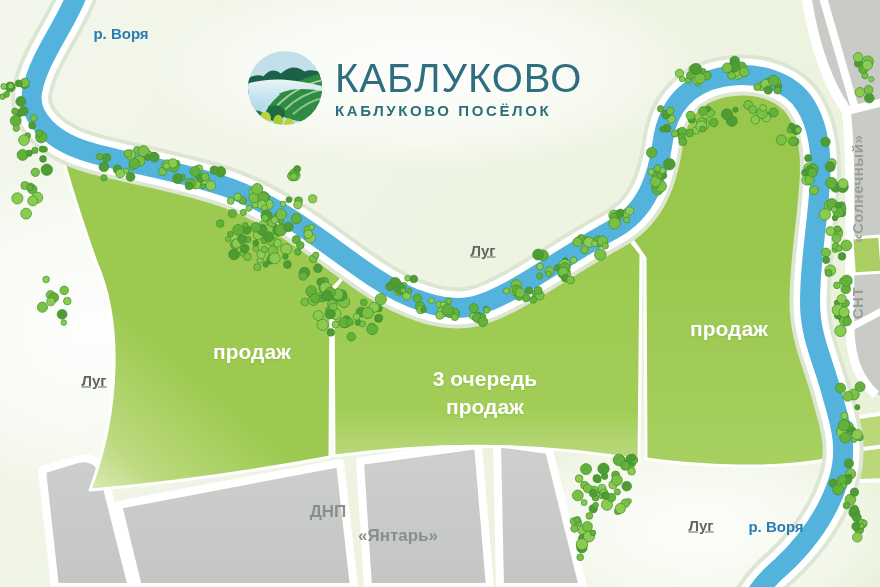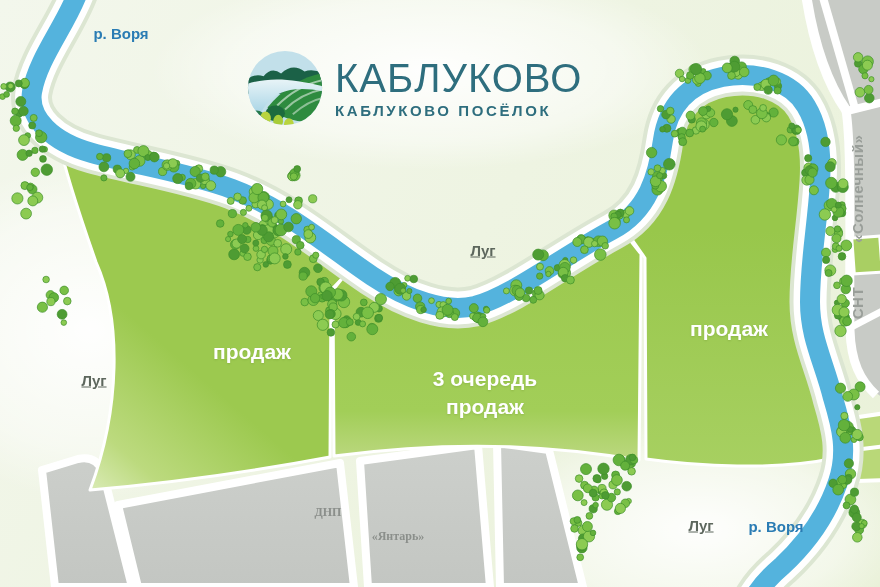--- a/index.html
+++ b/index.html
@@ -16,21 +16,21 @@
   .stage{
     position:relative;width:880px;height:587px;overflow:hidden;
     font-family:"Liberation Sans",sans-serif;
     background:#eef3e1;
   }
   .stage svg.map{position:absolute;left:0;top:0;}
   .overlay{position:absolute;left:0;top:0;width:880px;height:587px;pointer-events:none;}
   .lbl{position:absolute;transform:translate(-50%,-50%);white-space:nowrap;font-weight:bold;}
   .lbl-blue{color:var(--label-blue);font-size:15px;}
   .lbl-meadow{color:var(--label-gray-dark);font-size:15px;text-decoration:underline;}
-  .lbl-parcel{color:var(--label-gray);font-size:12px;font-family:Liberation Serif, serif;}
+  .lbl-parcel{color:var(--label-gray);font-size:17px;}
   .phase-label{
     position:absolute;transform:translate(-50%,-50%);
     color:var(--phase-label-white);font-size:21px;font-weight:bold;
     text-align:center;line-height:1.32;white-space:nowrap;
     text-shadow:0 1px 2px rgba(70,100,20,.18);
   }
   .snt-label{
     position:absolute;transform:translate(-50%,-50%) rotate(-90deg);
     color:var(--label-gray-light);font-size:15px;font-weight:bold;
     display:flex;gap:44px;letter-spacing:.5px;white-space:nowrap;

